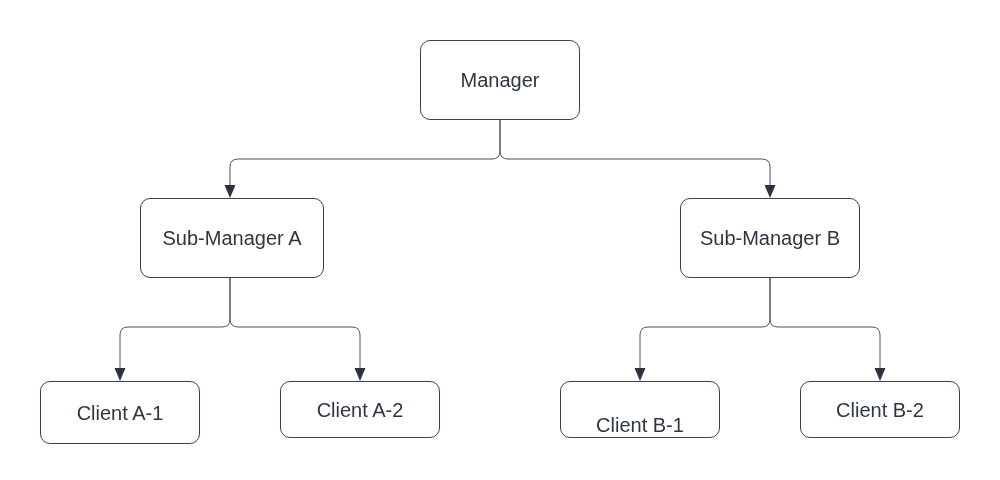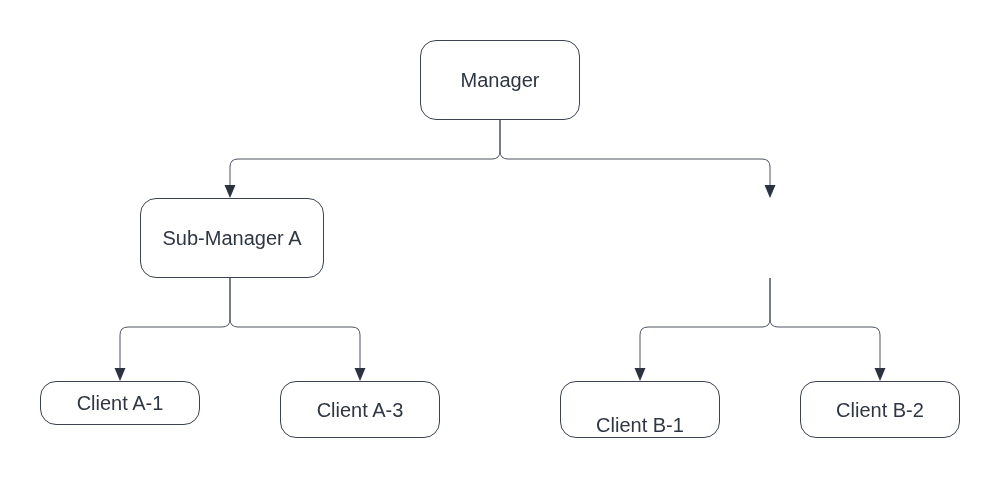--- a/index.html
+++ b/index.html
@@ -19,31 +19,31 @@
     overflow:hidden;
   }
   #edges{position:absolute;left:0;top:0;width:1000px;height:480px;}
   .edge-path{fill:none;stroke:var(--connector);stroke-width:1;}
   .arrowhead{fill:var(--arrowhead);stroke:none;}
   .node{
     position:absolute;
     box-sizing:border-box;
     background:var(--node-fill);
     border:1px solid var(--node-border);
-    border-radius:16px;
+    border-radius:10px;
     display:flex;align-items:center;justify-content:center;
     text-align:center;
     color:var(--text);
     font-size:20px;
     line-height:1.2;
   }
   .node-manager   {left:420px;top:40px; width:160px;height:80px;}
   .node-sub-a     {left:140px;top:198px;width:184px;height:80px;}
   .node-sub-b     {left:680px;top:198px;width:180px;height:80px;}
-  .node-client-a1 {left:40px; top:381px;width:160px;height:44px;}
+  .node-client-a1 {left:40px; top:381px;width:160px;height:63px;}
   .node-client-a2 {left:280px;top:381px;width:160px;height:57px;}
   .node-client-b1 {left:560px;top:381px;width:160px;height:57px;align-items:flex-end;}
   .node-client-b2 {left:800px;top:381px;width:160px;height:57px;}
 </style>
 </head>
 <body>
 
 <div id="canvas">
 
   <svg id="edges" viewBox="0 0 1000 480" xmlns="http://www.w3.org/2000/svg">
@@ -74,27 +74,30 @@
   </svg>
 
   <div class="node node-manager">
     <span>Manager</span>
   </div>
 
   <div class="node node-sub-a">
     <span>Sub-Manager A</span>
   </div>
 
+  <div class="node node-sub-b">
+    <span>Sub-Manager B</span>
+  </div>
 
   <div class="node node-client-a1">
     <span>Client A-1</span>
   </div>
 
   <div class="node node-client-a2">
-    <span>Client A-3</span>
+    <span>Client A-2</span>
   </div>
 
   <div class="node node-client-b1">
     <span>Client B-1</span>
   </div>
 
   <div class="node node-client-b2">
     <span>Client B-2</span>
   </div>
 

